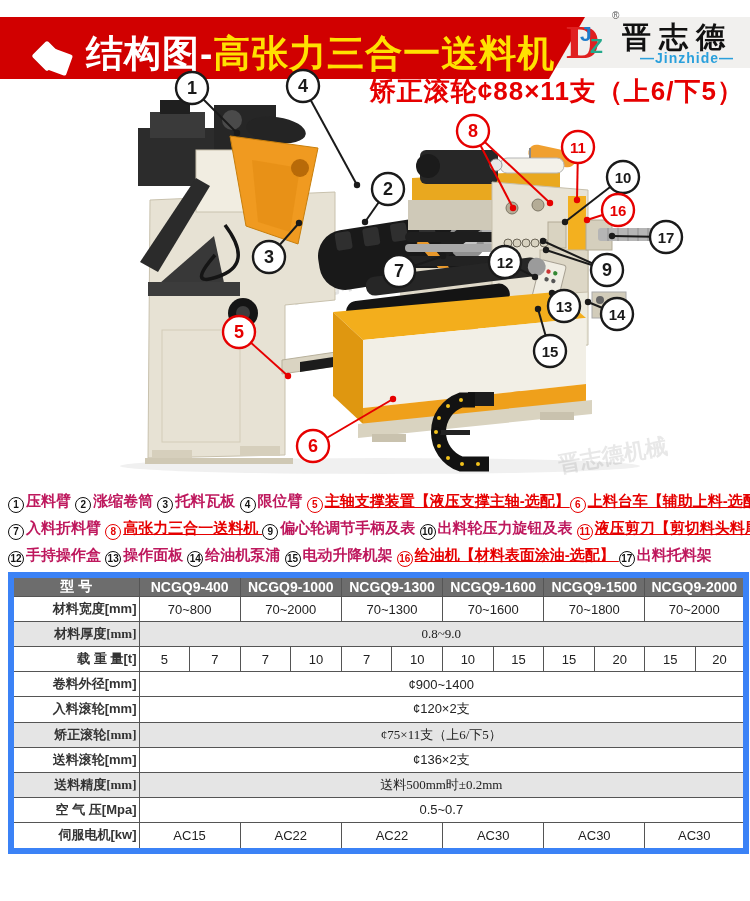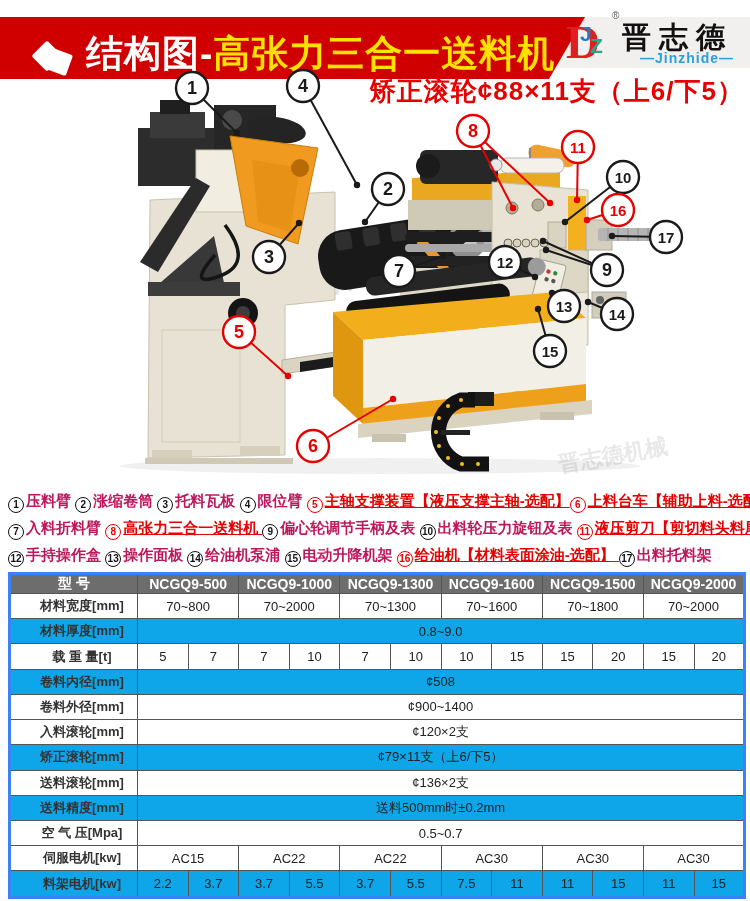--- a/index.html
+++ b/index.html
@@ -39,25 +39,25 @@
   .legend-line{white-space:nowrap;}
   .legend .seg.k{color:#be185d;}
   .legend .seg.r{color:#e60000;text-decoration:underline;}
   .legend .circ{display:inline-block;width:14px;height:14px;border:1.3px solid currentColor;border-radius:50%;
                 text-align:center;line-height:14px;font-size:10px;margin-right:2px;vertical-align:-1.5px;font-weight:bold;}
   .legend .circ.k{color:#111;}
   .legend .circ.r{color:#e60000;}
 
   
   .spec-wrap{position:absolute;left:8px;top:572px;width:736px;}
-  table.spec{border-collapse:collapse;width:736px;height:327px;table-layout:fixed;border:3px solid #3b82f6;}
+  table.spec{border-collapse:collapse;width:736px;height:282px;table-layout:fixed;border:6px solid #3b82f6;}
   table.spec th,table.spec td{border:1px solid #555;font-size:13px;color:#222;text-align:center;padding:0 2px;overflow:hidden;white-space:nowrap;}
   table.spec thead th{background:#6d6d6d;color:#fff;font-weight:bold;font-size:14px;}
-  table.spec td.lbl{text-align:center;padding-left:18px;font-weight:bold;color:#333;}
-  table.spec tr.gray td{background:#0ea5e9;}
+  table.spec td.lbl{text-align:right;padding-left:18px;font-weight:bold;color:#333;}
+  table.spec tr.gray td{background:#e5e5e5;font-family:Liberation Serif, serif;}
   table.spec tr.white td{background:#ffffff;}
 </style>
 </head>
 <body>
 
 <div id="page">
 
   <div class="logo-panel"></div>
   <div class="banner">
     <div class="banner-icon">
@@ -345,21 +345,21 @@
           <col style="width: 50.6px;">
           <col style="width: 50.6px;">
           <col style="width: 50.6px;">
           <col style="width: 50.6px;">
           <col style="width: 50.6px;">
           <col style="width: 50.6px;">
         </colgroup>
       <thead id="spec-head">
           <tr>
             <th>型  号</th>
-            <th colspan="2">NCGQ9-500</th>
+            <th colspan="2">NCGQ9-400</th>
             <th colspan="2">NCGQ9-1000</th>
             <th colspan="2">NCGQ9-1300</th>
             <th colspan="2">NCGQ9-1600</th>
             <th colspan="2">NCGQ9-1500</th>
             <th colspan="2">NCGQ9-2000</th>
           </tr>
         </thead>
       <tbody id="spec-body">
           <tr class="white">
             <td class="lbl">材料宽度[mm]</td>
@@ -382,35 +382,31 @@
             <td>10</td>
             <td>7</td>
             <td>10</td>
             <td>10</td>
             <td>15</td>
             <td>15</td>
             <td>20</td>
             <td>15</td>
             <td>20</td>
           </tr>
-          <tr class="gray">
-            <td class="lbl">卷料内径[mm]</td>
-            <td colspan="12">¢508</td>
-          </tr>
           <tr class="white">
             <td class="lbl">卷料外径[mm]</td>
             <td colspan="12">¢900~1400</td>
           </tr>
           <tr class="white">
             <td class="lbl">入料滚轮[mm]</td>
             <td colspan="12">¢120×2支</td>
           </tr>
           <tr class="gray">
             <td class="lbl">矫正滚轮[mm]</td>
-            <td colspan="12">¢79×11支（上6/下5）</td>
+            <td colspan="12">¢75×11支（上6/下5）</td>
           </tr>
           <tr class="white">
             <td class="lbl">送料滚轮[mm]</td>
             <td colspan="12">¢136×2支</td>
           </tr>
           <tr class="gray">
             <td class="lbl">送料精度[mm]</td>
             <td colspan="12">送料500mm时±0.2mm</td>
           </tr>
           <tr class="white">
@@ -419,32 +415,17 @@
           </tr>
           <tr class="white">
             <td class="lbl">伺服电机[kw]</td>
             <td colspan="2">AC15</td>
             <td colspan="2">AC22</td>
             <td colspan="2">AC22</td>
             <td colspan="2">AC30</td>
             <td colspan="2">AC30</td>
             <td colspan="2">AC30</td>
           </tr>
-          <tr class="gray">
-            <td class="lbl">料架电机[kw]</td>
-            <td>2.2</td>
-            <td>3.7</td>
-            <td>3.7</td>
-            <td>5.5</td>
-            <td>3.7</td>
-            <td>5.5</td>
-            <td>7.5</td>
-            <td>11</td>
-            <td>11</td>
-            <td>15</td>
-            <td>11</td>
-            <td>15</td>
-          </tr>
         </tbody>
     </table>
   </div>
 
 </div>
 
 </body></html>

